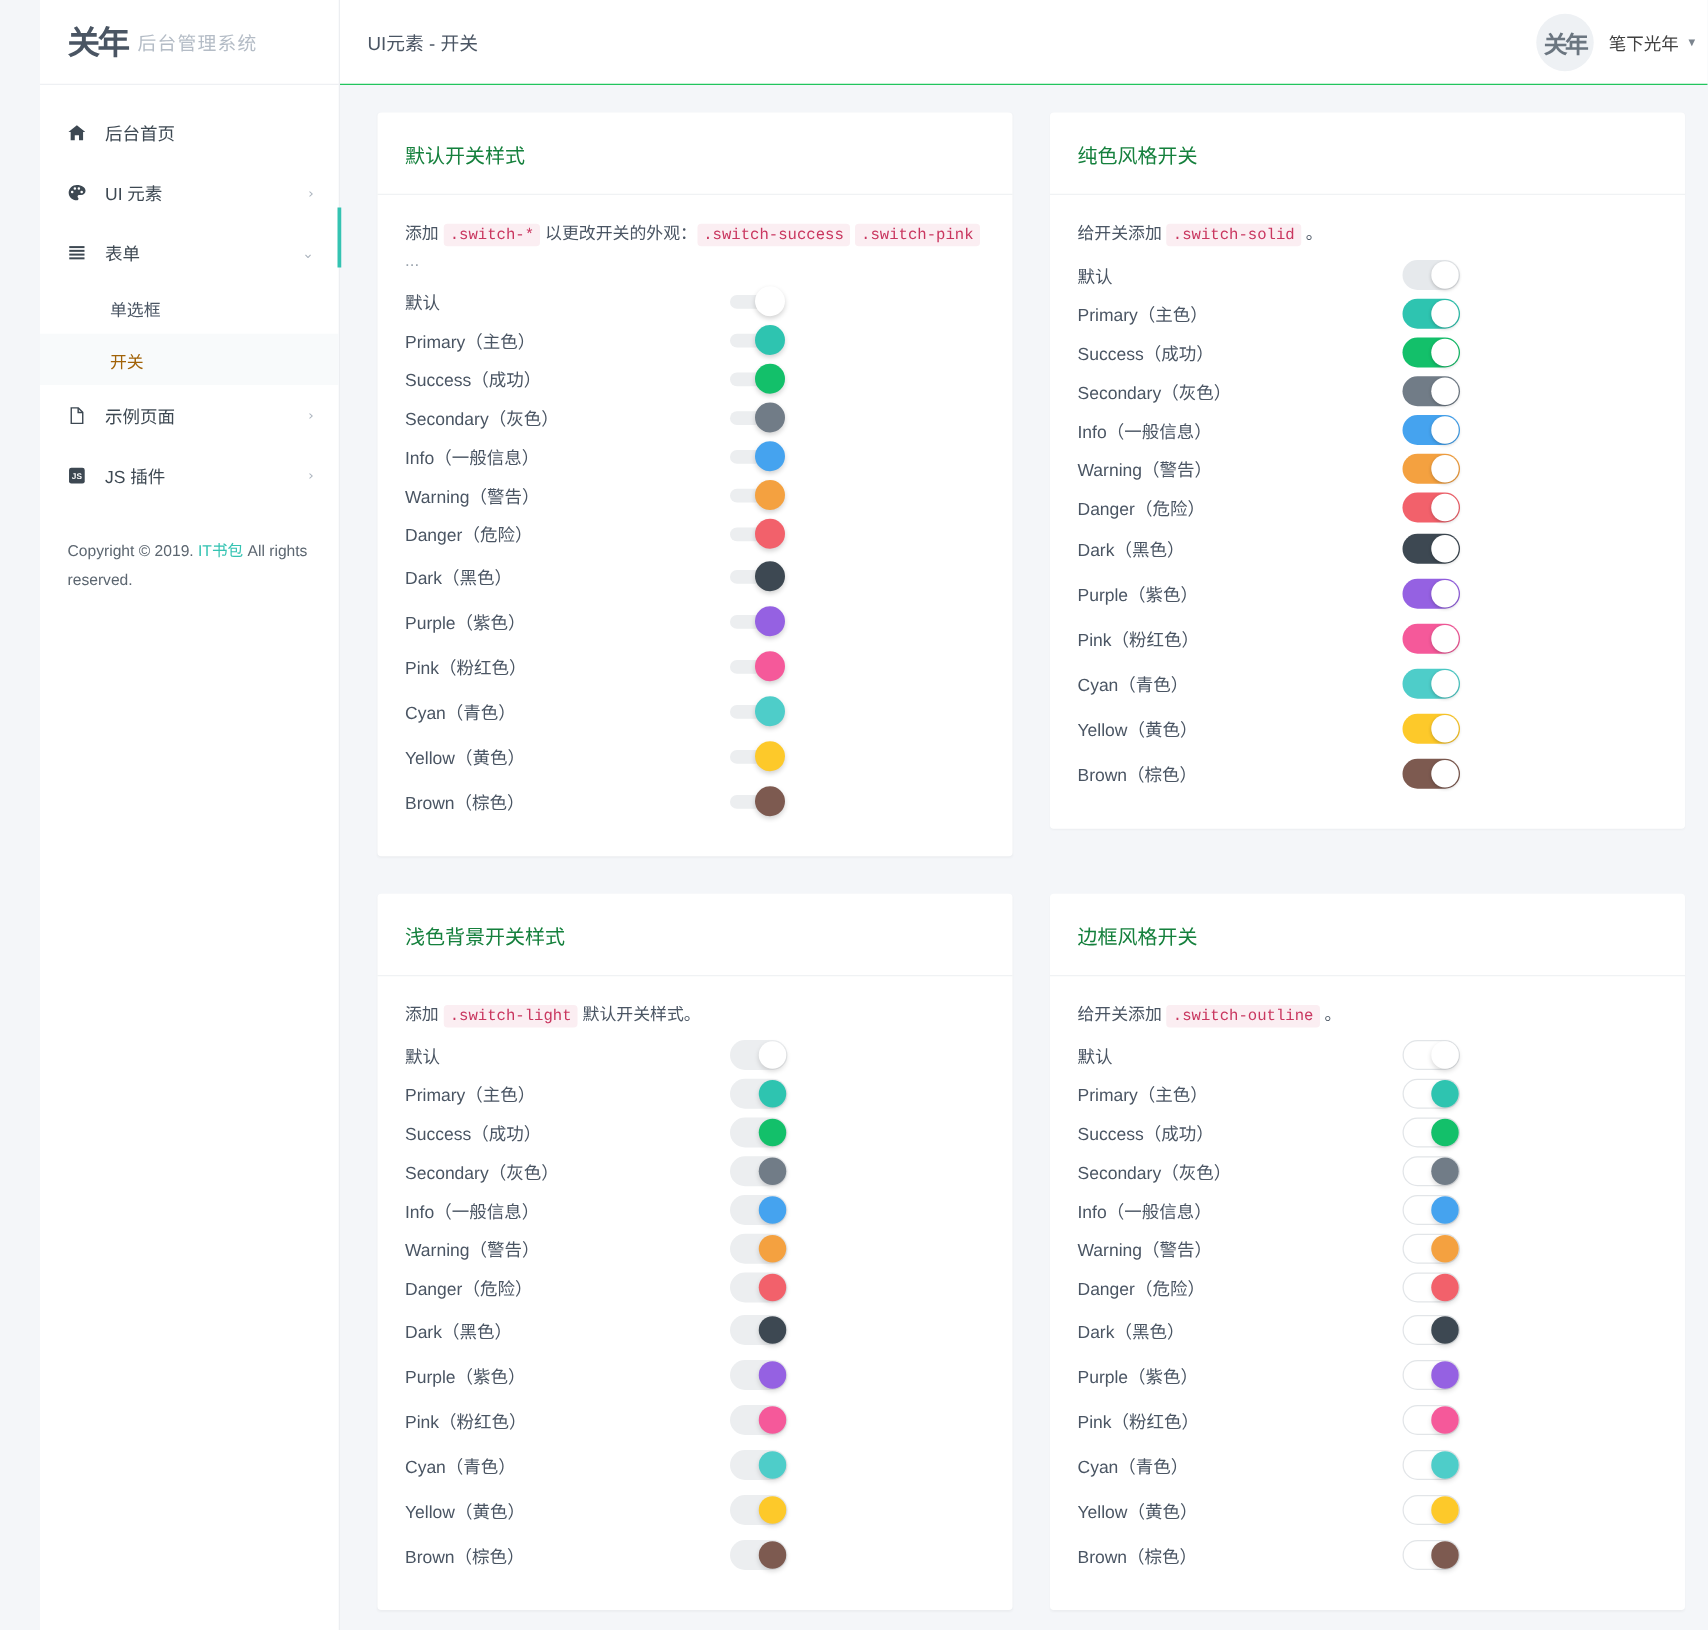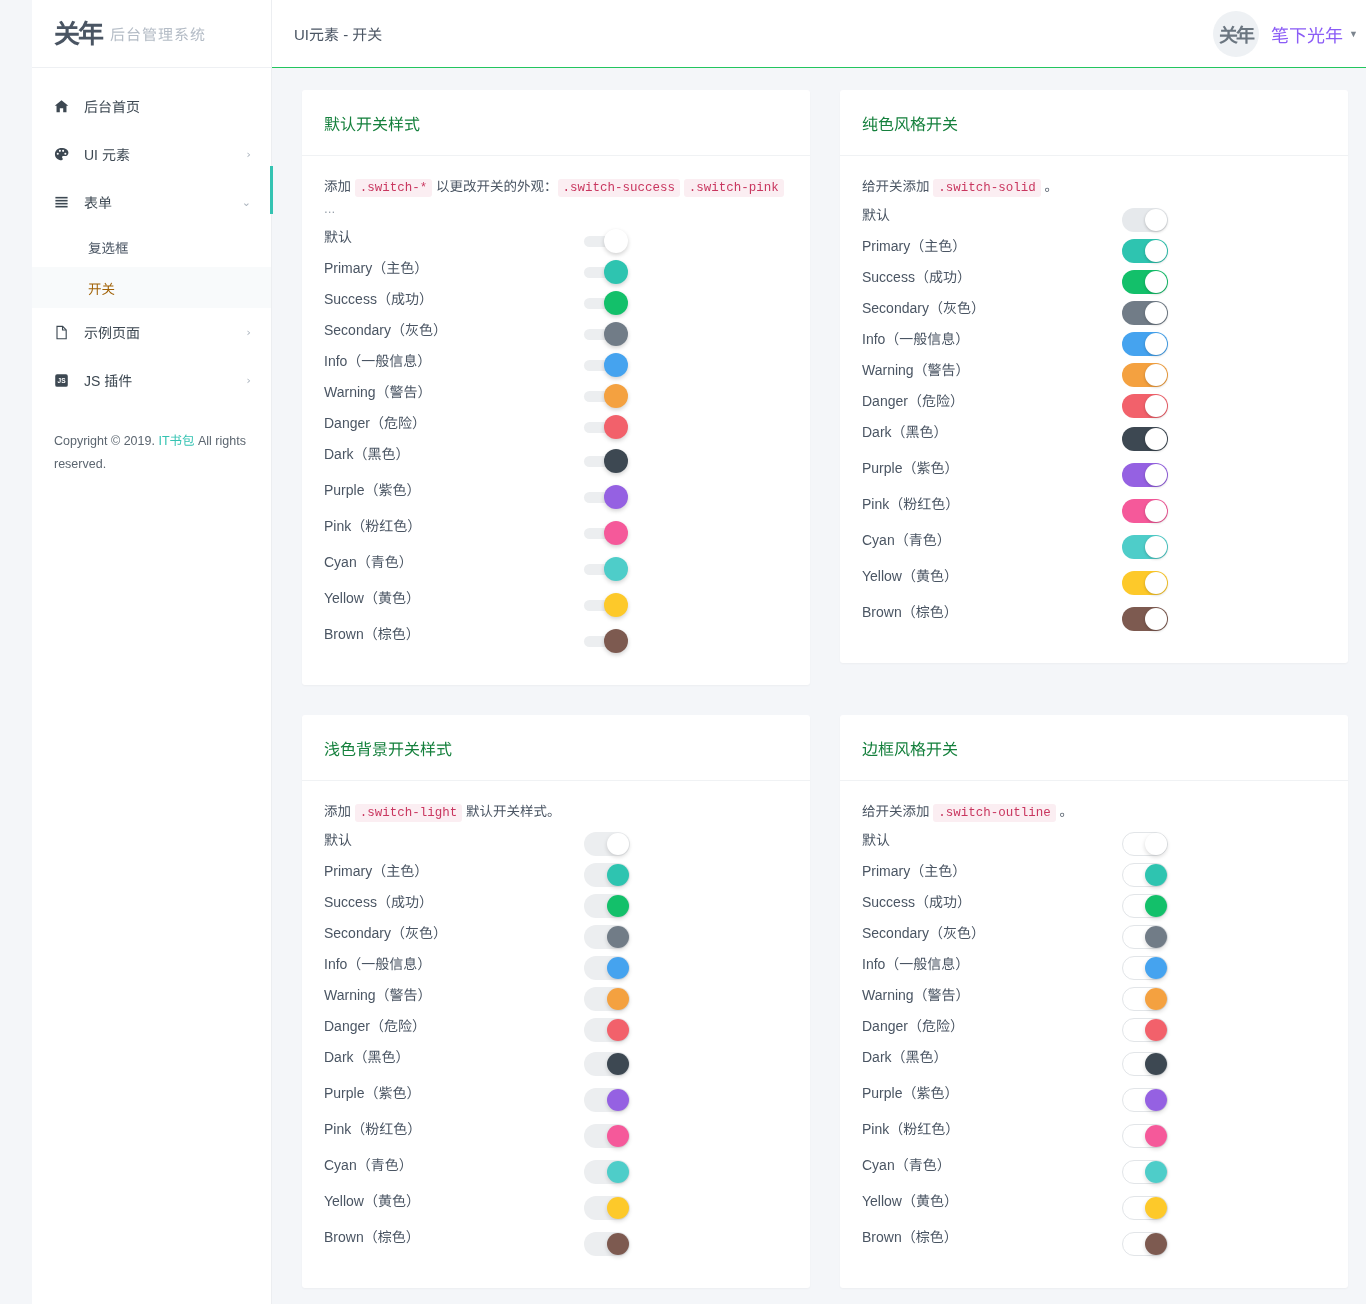--- a/index.html
+++ b/index.html
@@ -114,21 +114,21 @@
   .topbar-title { font-size: 15px; color: #4a5563; flex: 1; }
   .user-area { display: flex; align-items: center; cursor: pointer; }
   .avatar {
     width: 46px; height: 46px; border-radius: 50%;
     background: #eef1f4;
     display: flex; align-items: center; justify-content: center;
     font-size: 19px; font-weight: bold; color: #6b7680;
     letter-spacing: -2px;
     margin-right: 12px;
   }
-  .user-name { font-size: 18px; color: #8b5cf6; margin-right: 6px; }
+  .user-name { font-size: 14px; color: #404040; margin-right: 6px; }
   .user-caret { font-size: 9px; color: #7b848e; }
 
   .content {
     flex: 1;
     padding: 22px 15px;
     overflow: hidden;
   }
   .grid { display: flex; flex-wrap: wrap; }
   .col { width: 50%; padding: 0 15px 30px 15px; }
 
@@ -156,20 +156,21 @@
     font-size: 12.5px;
     padding: 2px 5px;
     border-radius: 3px;
     white-space: nowrap;
   }
   .ellip { color: #9aa3ad; }
 
   
   .sw-row {
     display: flex;
+    align-items: center;
     height: 31px;
   }
   .sw-row.tall { height: 36px; }
   .sw-label {
     font-size: 14px;
     color: #4a5563;
     width: 260px;
     min-width: 260px;
   }
   .sw-wrap { display: flex; align-items: center; }
@@ -280,21 +281,21 @@
                 <rect x="1.5" y="8.4" width="13" height="1.7"></rect>
                 <rect x="1.5" y="11.6" width="13" height="1.7"></rect>
               </svg>
             </span>
             <span class="nav-label">表单</span>
             <span class="nav-caret">⌄</span>
           </div>
         </div>
       <div class="submenu" id="submenu">
           <div class="sub-item">
-            <span>复选框</span>
+            <span>单选框</span>
           </div>
           <div class="sub-item active">
             <span>开关</span>
           </div>
         </div>
       <div id="nav-bottom">
           <div class="nav-item">
             <span class="nav-icon">
               <svg width="15" height="15" viewBox="0 0 16 16" fill="none" stroke="#3d4852" stroke-width="1.2">
                 <path d="M3.2 1.4h6L13 5.2v9.4H3.2z"></path>

